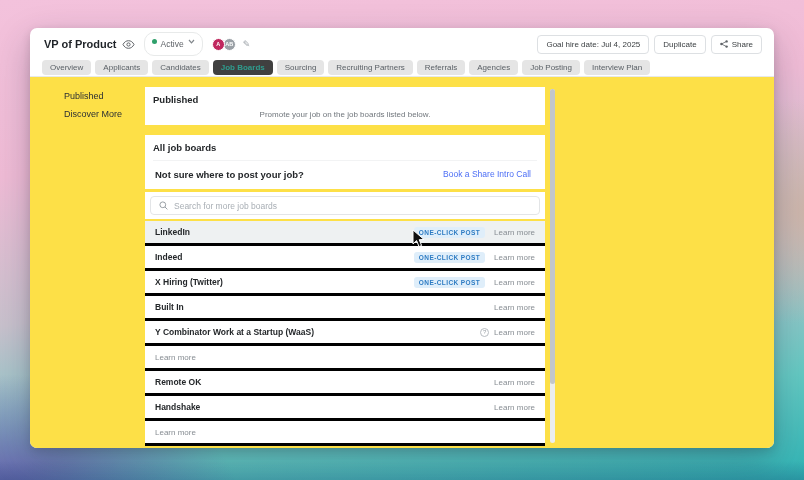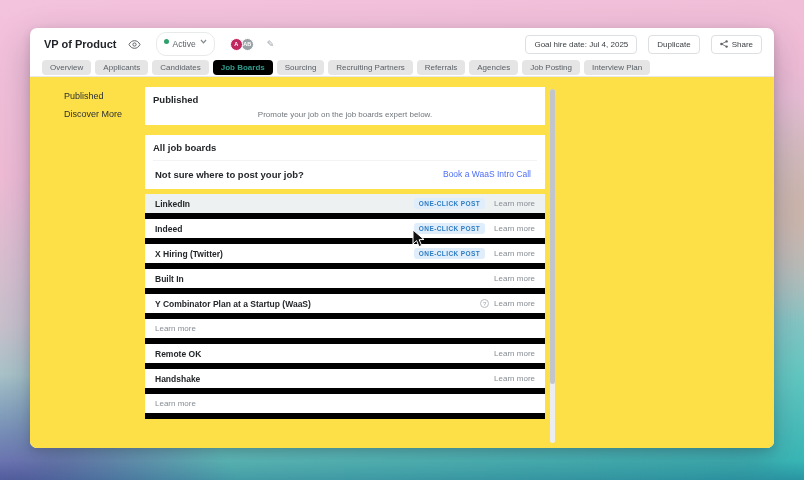--- a/index.html
+++ b/index.html
@@ -15,21 +15,21 @@
   }
 
   
   .window {
     position:absolute; left:30px; top:28px; width:744px; height:420px;
     background:#fff; border-radius:7px;
     box-shadow:0 14px 36px rgba(40,35,70,.28), 0 3px 10px rgba(0,0,0,.14);
   }
 
   
-  .titlebar { height:30px; display:flex; align-items:center; padding:2px 12px 0 14px; gap:11px; }
+  .titlebar { height:30px; display:flex; align-items:center; padding:2px 12px 0 14px; gap:5px; }
   .job-title { font-size:11px; font-weight:700; color:#1f2328; white-space:nowrap; }
   .icon-btn { display:flex; align-items:center; color:#5f6368; }
   .status-pill {
     display:flex; align-items:flex-start; gap:4px; margin-left:4px;
     border:1px solid #e8eaea; border-radius:10px; padding:6px 7px; cursor:pointer;
   }
   .status-dot { width:5px; height:5px; border-radius:50%; background:#2fa06b; }
   .status-label { font-size:8.5px; color:#5f6368; }
   .avatars { display:flex; align-items:center; margin-left:4px; }
   .avatar {
@@ -46,21 +46,21 @@
     font-size:8px; color:#3c4043; padding:4px 8px; cursor:pointer;
     font-family:"Liberation Sans", sans-serif;
   }
 
   
   .tabsbar { display:flex; gap:4px; align-items:center; padding:2px 10px 7px 12px; }
   .tab {
     font-size:8px; color:#5a6066; background:#e5e5e5; border-radius:4px;
     padding:3px 8px; white-space:nowrap; cursor:pointer;
   }
-  .tab.active { color:#2f9c8e; background:#000000; font-weight:700; }
+  .tab.active { color:#2f9c8e; background:#404040; font-weight:700; }
 
   
   .content {
     position:absolute; left:0; right:0; top:48px; bottom:0;
     background:#fde047; border-top:1px solid #e7e9e9; border-radius:0 0 7px 7px; overflow:hidden;
   }
   .side-nav { position:absolute; left:34px; top:14px; display:flex; flex-direction:column; gap:8px; }
   .side-link { font-size:9px; color:#2b2f33; cursor:pointer; white-space:nowrap; }
 
   .main-col { position:absolute; left:115px; top:10px; width:400px; display:flex; flex-direction:column; }
@@ -81,21 +81,21 @@
     border:1px solid #e3e5e7; border-radius:4px; background:#fff; padding:0 8px;
   }
   .search-box input {
     border:none; outline:none; flex:1; font-size:8.5px; color:#3c4043;
     font-family:"Liberation Sans", sans-serif; background:transparent;
   }
   .search-box input::placeholder { color:#a8aeb4; }
 
   .row {
     background:#fff; height:25px; display:flex; align-items:center;
-    padding:0 10px; border-bottom:6px solid #000000; cursor:pointer;
+    padding:0 10px; border-bottom:3px solid #000000; cursor:pointer;
   }
   .row.hover { background:#eef1f2; }
   .row-name { flex:1; font-size:8.5px; font-weight:600; color:#24272a; }
   .badge {
     font-size:6.5px; font-weight:700; letter-spacing:.4px; color:#2e7cc3;
     background:#dfeefa; border-radius:3px; padding:2px 5px; margin-right:9px; white-space:nowrap;
   }
   .learn { font-size:8px; color:#878d93; white-space:nowrap; }
   .help-circle {
     width:9px; height:9px; border:1px solid #b7bcc1; border-radius:50%; color:#9aa0a6;
@@ -169,37 +169,46 @@
 
     <div class="side-nav">
       <span class="side-link">Published</span>
       <span class="side-link">Discover More</span>
     </div>
 
     <div class="main-col">
 
       <div class="sec sec-published">
         <div class="sec-title">Published</div>
-        <div class="promo">Promote your job on the job boards expert below.</div>
+        <div class="promo">Promote your job on the job boards listed below.</div>
       </div>
 
       <div class="gap10"></div>
 
       <div class="sec sec-head">
         <div class="sec-title">All job boards</div>
         <div class="expert-row">
           <div class="expert-left">
             <div class="expert-title">Not sure where to post your job?</div>
           </div>
-          <span class="expert-cta">Book a WaaS Intro Call</span>
+          <span class="expert-cta">Book a Share Intro Call</span>
         </div>
       </div>
 
       <div class="gap3"></div>
 
+      <div class="sec sec-search">
+        <div class="search-box">
+          <svg width="9" height="9" viewBox="0 0 9 9">
+              <circle cx="3.8" cy="3.8" r="2.9" fill="none" stroke="#9aa0a6" stroke-width="1"></circle>
+              <line x1="6" y1="6" x2="8.4" y2="8.4" stroke="#9aa0a6" stroke-width="1"></line>
+            </svg>
+          <input placeholder="Search for more job boards" style="">
+        </div>
+      </div>
 
       <div class="gap2"></div>
 
       <div>
         <div class="row hover">
           <span class="row-name">LinkedIn</span>
           <span class="badge">ONE-CLICK POST</span>
           <span class="learn">Learn more</span>
         </div>
         <div class="row">
@@ -210,21 +219,21 @@
         <div class="row">
           <span class="row-name">X Hiring (Twitter)</span>
           <span class="badge">ONE-CLICK POST</span>
           <span class="learn">Learn more</span>
         </div>
         <div class="row">
           <span class="row-name">Built In</span>
           <span class="learn">Learn more</span>
         </div>
         <div class="row">
-          <span class="row-name">Y Combinator Plan at a Startup (WaaS)</span>
+          <span class="row-name">Y Combinator Work at a Startup (WaaS)</span>
           <span class="help-circle">?</span>
           <span class="learn">Learn more</span>
         </div>
         <div class="row">
           <span class="learn">Learn more</span>
         </div>
         <div class="row">
           <span class="row-name">Remote OK</span>
           <span class="learn">Learn more</span>
         </div>

